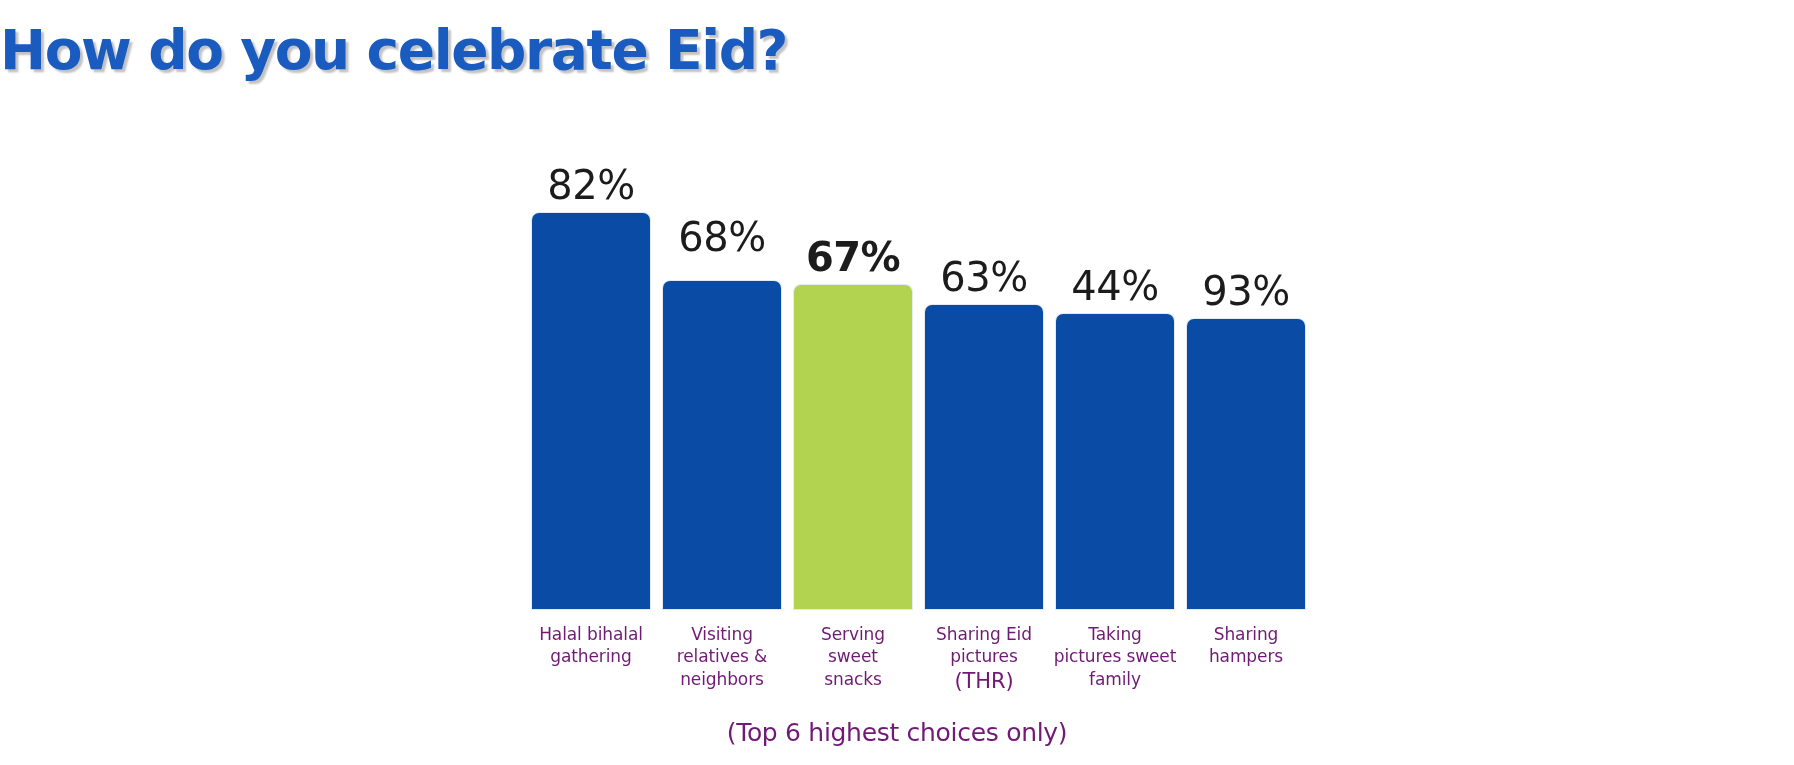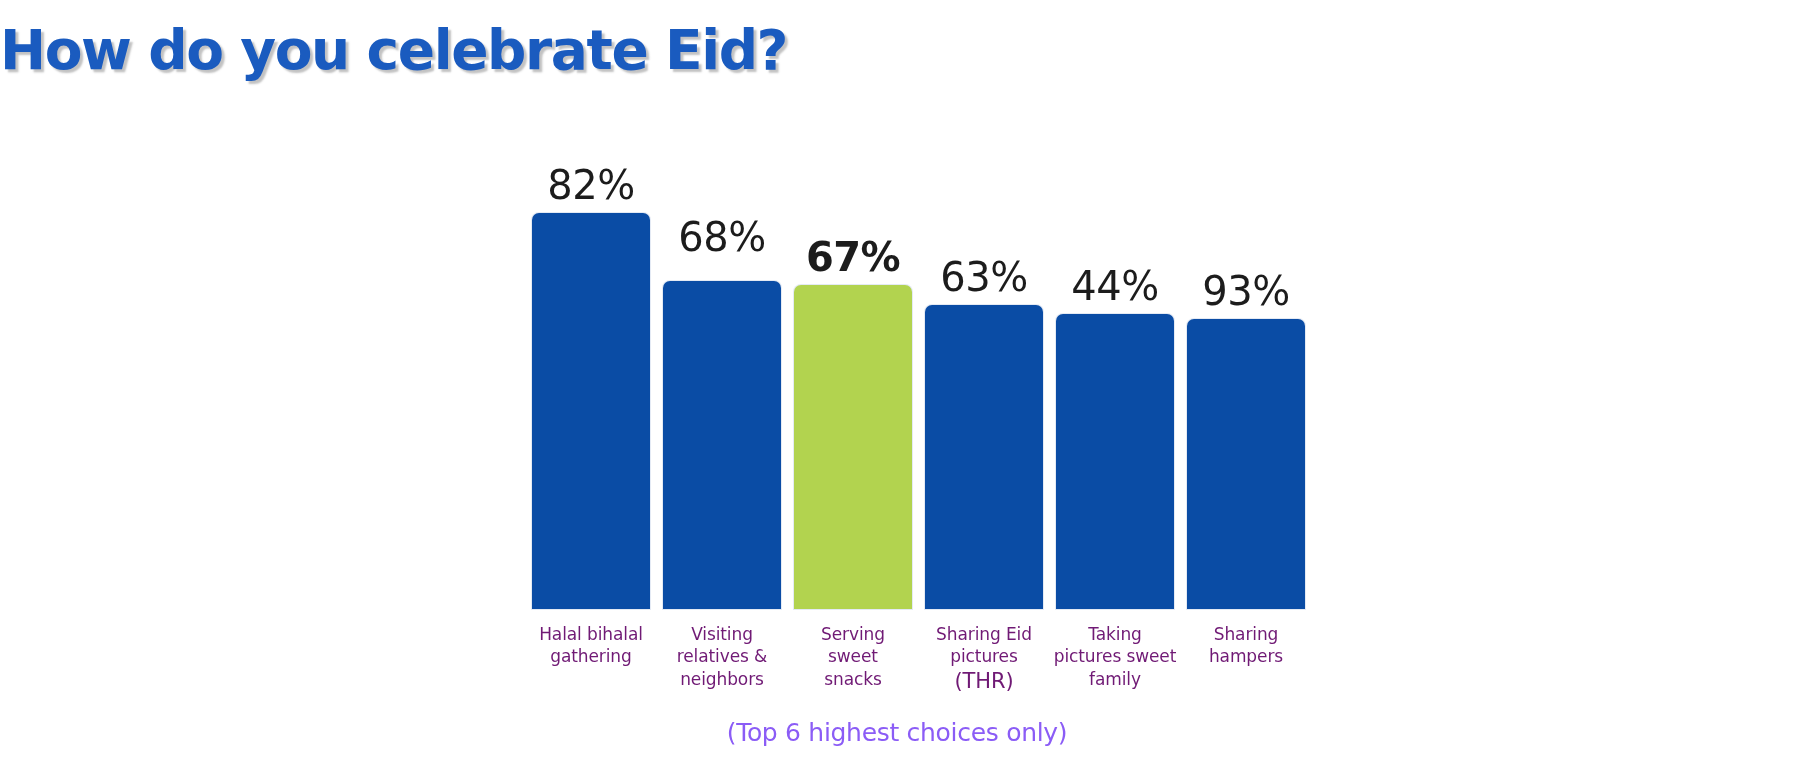--- a/index.html
+++ b/index.html
@@ -96,21 +96,21 @@
   
   #footnote {
     position: absolute;
     left: 0;
     top: 718px;
     width: 1794px;
     text-align: center;
     font-family: "DejaVu Sans", sans-serif;
     font-size: 25px;
     font-weight: 400;
-    color: #8b5cf6;
+    color: #701a75;
     letter-spacing: -0.3px;
     white-space: nowrap;
   }
 </style>
 </head>
 <body>
 
 <div id="slide">
 
   <div id="chart-title">How do you celebrate Eid?</div>

